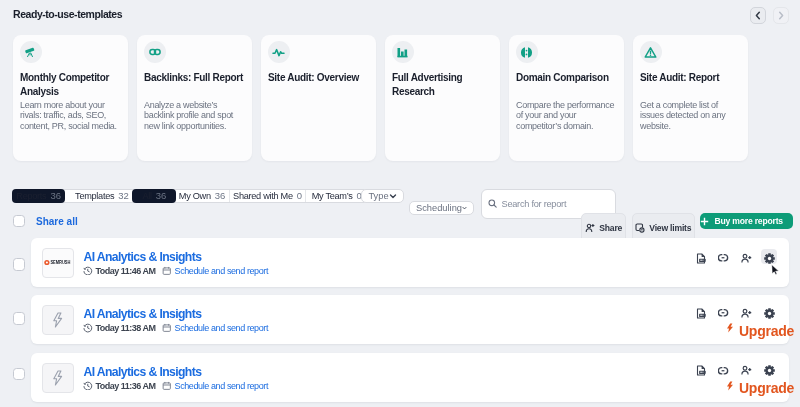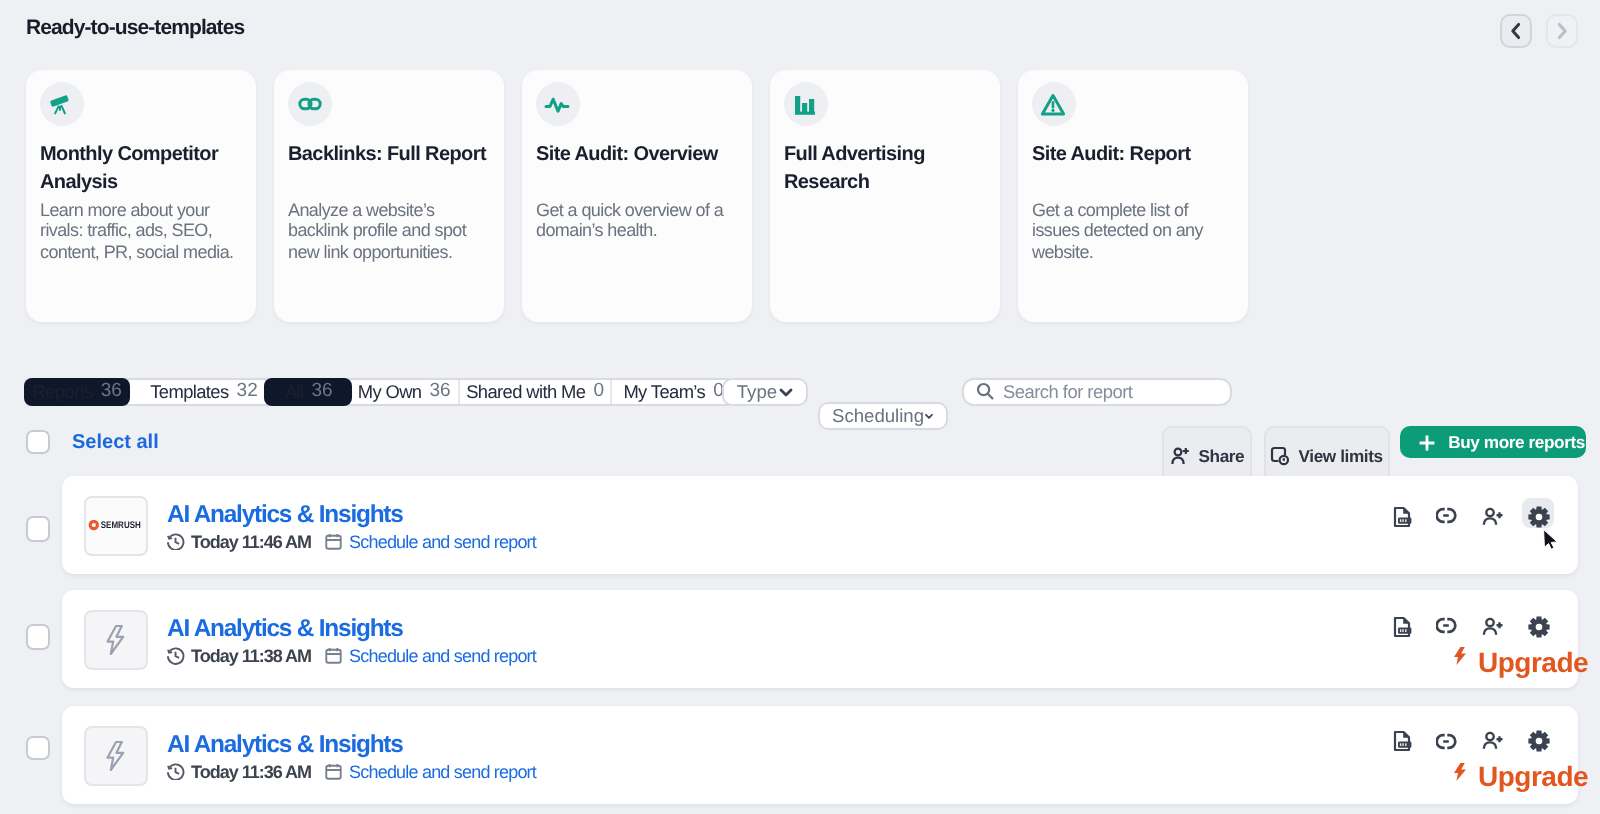--- a/index.html
+++ b/index.html
@@ -13,26 +13,26 @@
 .tico { position:absolute; left:6.5px; top:6px; width:22px; height:22px; border-radius:50%; background:#edeff2; display:flex; align-items:center; justify-content:center; }
 .ttitle { position:absolute; left:7px; top:36px; font-size:10px; line-height:14.2px; font-weight:bold; color:#1a1f2c; letter-spacing:-0.3px; }
 .tdesc { position:absolute; left:7px; top:64.5px; font-size:9px; line-height:10.7px; color:#6b7280; letter-spacing:-0.3px; }
 
 .seg { position:absolute; top:188.8px; height:14px; display:flex; background:#fff; border:1px solid #d9dbe0; border-radius:4px; font-size:9.2px; letter-spacing:-0.3px; }
 .seg .s { display:flex; align-items:center; justify-content:center; color:#262c3d; white-space:nowrap; border-right:1px solid #e5e7ea; }
 .seg .s:last-child { border-right:none; }
 .seg .s .n { color:#6d7585; margin-left:4px; font-size:9.5px; letter-spacing:0; }
 .seg .s.sel { background:#e3edfb; border:7px solid #0f172a; border-radius:4px; margin:-1px; z-index:2; color:#1b2030; }
 .drop { position:absolute; top:188.8px; height:14px; background:#fff; border:1px solid #d9dbe0; border-radius:5px; display:flex; align-items:center; padding:0 6px; font-size:9.3px; color:#6a7180; justify-content:space-between; }
-.search { position:absolute; top:188.8px; left:480.5px; width:135px; height:14px; background:#fff; border:1px solid #d9dbe0; border-radius:6px; display:flex; align-items:center; padding:0 6px; font-size:9.2px; letter-spacing:-0.25px; color:#868d9c; }
+.search { position:absolute; top:188.8px; left:480.5px; width:135px; height:30px; background:#fff; border:1px solid #d9dbe0; border-radius:6px; display:flex; align-items:center; padding:0 6px; font-size:9.2px; letter-spacing:-0.25px; color:#868d9c; }
 
 .cb { position:absolute; width:12.5px; height:12.5px; background:#fff; border:1px solid #c6cad2; border-radius:3.5px; }
 .selall { position:absolute; left:36px; top:215.5px; font-size:10px; font-weight:bold; color:#1c69dd; }
 .gbtn { position:absolute; top:213.3px; height:30px; background:#eaecf0; border:1px solid #e0e2e7; border-radius:5px; display:flex; align-items:center; justify-content:center; font-size:8.6px; font-weight:bold; color:#2f3542; letter-spacing:-0.2px; gap:4px; }
-.buy { position:absolute; top:212.8px; left:699.5px; width:93px; height:16.5px; background:#0d9c78; border-radius:5px; color:#fff; font-size:8.6px; font-weight:bold; letter-spacing:-0.2px; display:flex; align-items:center; justify-content:flex-end; gap:6px; }
+.buy { position:absolute; top:212.8px; left:699.5px; width:93px; height:16.5px; background:#0d9c78; border-radius:5px; color:#fff; font-size:8.6px; font-weight:bold; letter-spacing:-0.2px; display:flex; align-items:center; justify-content:flex-start; gap:6px; }
 
 .row { position:absolute; left:31px; width:757.8px; height:49px; background:#fff; border-radius:6px; box-shadow:0 1px 2px rgba(40,45,60,0.08); }
 .thumb { position:absolute; left:11px; top:10px; width:31.5px; height:30px; border-radius:4px; background:#f5f5f7; border:1px solid #e4e5e9; display:flex; align-items:center; justify-content:center; }
 .rtitle { position:absolute; left:52.5px; top:12px; font-size:12.2px; font-weight:bold; color:#1b6ce0; letter-spacing:-0.6px; }
 .rmeta { position:absolute; left:52px; top:28px; display:flex; align-items:center; font-size:9px; }
 .rmeta .today { color:#3d4450; font-weight:bold; letter-spacing:-0.5px; margin-left:3px; }
 .rmeta .sched { color:#1b6ce0; letter-spacing:-0.4px; margin-left:3px; }
 .rmeta .cal { margin-left:6.5px; }
 .icn { position:absolute; }
 .upg { position:absolute; left:708px; top:27.5px; font-size:14px; font-weight:bold; color:#e2561f; letter-spacing:-0.25px; }
@@ -72,34 +72,46 @@
     <div class="ttitle">Backlinks: Full Report</div>
     <div class="tdesc">Analyze a website’s<br>backlink profile and spot<br>new link opportunities.</div>
   </div>
   <div class="tcard">
     <div class="tico">
         <svg width="13" height="13" viewBox="0 0 13 13">
           <path d="M1 7.2 L3 7.2 L4.6 3.6 L7 9.6 L8.6 5.8 L9.6 7.2 L12 7.2" fill="none" stroke="#12a086" stroke-width="1.5" stroke-linejoin="round" stroke-linecap="round"></path>
         </svg>
       </div>
     <div class="ttitle">Site Audit: Overview</div>
-    <div class="tdesc">Get a quick overview of a<br>domain’s health.</div>
   </div>
   <div class="tcard">
     <div class="tico">
         <svg width="13" height="13" viewBox="0 0 13 13">
           <g fill="#12a086">
             <rect x="1.5" y="2" width="2.6" height="9"></rect>
             <rect x="5" y="5.5" width="2.6" height="5.5"></rect>
             <rect x="8.5" y="3.5" width="2.6" height="7.5"></rect>
             <rect x="1.5" y="9.8" width="10" height="1.6"></rect>
           </g>
         </svg>
       </div>
     <div class="ttitle">Full Advertising<br>Research</div>
+  </div>
+  <div class="tcard">
+    <div class="tico">
+        <svg width="13" height="13" viewBox="0 0 13 13">
+          <g fill="#12a086">
+            <path d="M5 1.2 A5.5 5.5 0 0 0 5 11.8 Z M8 1.2 A5.5 5.5 0 0 1 8 11.8 Z"></path>
+            <circle cx="6.5" cy="4.6" r="0.9"></circle>
+            <circle cx="6.5" cy="8.4" r="0.9"></circle>
+          </g>
+        </svg>
+      </div>
+    <div class="ttitle">Domain Comparison</div>
+    <div class="tdesc">Compare the performance<br>of your and your<br>competitor’s domain.</div>
   </div>
   <div class="tcard">
     <div class="tico">
         <svg width="13" height="13" viewBox="0 0 13 13">
           <path d="M6.5 1.8 L11.8 11 L1.2 11 Z" fill="none" stroke="#12a086" stroke-width="1.5" stroke-linejoin="round"></path>
           <path d="M6.5 5.2 L6.5 7.6" stroke="#12a086" stroke-width="1.3" stroke-linecap="round"></path>
           <circle cx="6.5" cy="9.2" r="0.8" fill="#12a086"></circle>
         </svg>
       </div>
     <div class="ttitle">Site Audit: Report</div>
@@ -122,21 +134,21 @@
     </svg></div>
 <div class="drop" style="left:409px; width:65px;margin-top:12px;">Scheduling<svg width="8" height="8" viewBox="0 0 8 8">
       <path d="M1.5 3 L4 5.5 L6.5 3" stroke="#3a4150" stroke-width="1.4" fill="none" stroke-linecap="round" stroke-linejoin="round"></path>
     </svg></div>
 <div class="search"><svg width="9" height="9" viewBox="0 0 9 9" style="margin-right:5px; flex:none;">
       <circle cx="3.8" cy="3.8" r="2.8" fill="none" stroke="#6a7180" stroke-width="1.1"></circle>
       <path d="M6 6 L8.2 8.2" stroke="#6a7180" stroke-width="1.1" stroke-linecap="round"></path>
     </svg>Search for report</div>
 
 <div class="cb" style="left:12.5px; top:214.5px;"></div>
-<div class="selall">Select all</div>
+<div class="selall">Share all</div>
 <div class="gbtn" style="left:581.4px; width:44.6px;"><svg width="10" height="10" viewBox="0 0 10 10">
       <g fill="none" stroke="#2f3542" stroke-width="1.1">
         <circle cx="4" cy="3" r="1.7"></circle>
         <path d="M1.2 9 C1.2 6.8 2.4 5.8 4 5.8 C5.6 5.8 6.8 6.8 6.8 9"></path>
       </g>
       <path d="M7.9 1 L7.9 4 M6.4 2.5 L9.4 2.5" stroke="#2f3542" stroke-width="1.1"></path>
     </svg>Share</div>
 <div class="gbtn" style="left:631.6px; width:63.4px;"><svg width="10" height="10" viewBox="0 0 10 10">
       <g fill="none" stroke="#2f3542" stroke-width="1.1">
         <path d="M7.5 4.5 L7.5 2.2 Q7.5 1 6.3 1 L2.2 1 Q1 1 1 2.2 L1 6.3 Q1 7.5 2.2 7.5 L4.2 7.5"></path>

